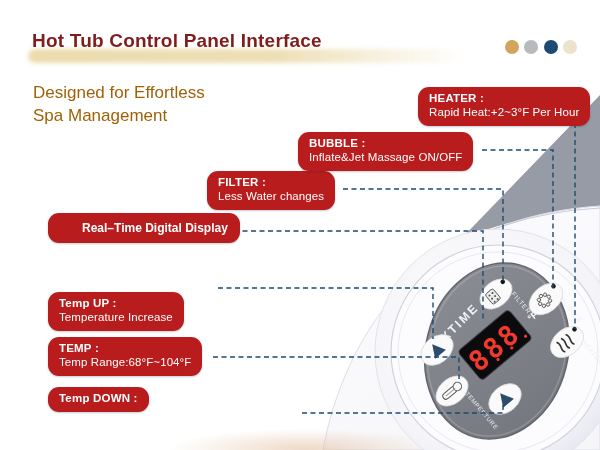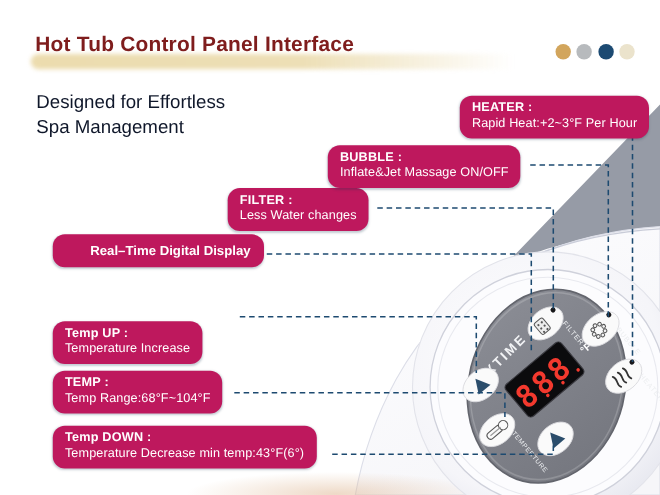--- a/index.html
+++ b/index.html
@@ -16,26 +16,26 @@
     background:linear-gradient(90deg,#ecdcae 0%,#eddfb6 55%,rgba(237,223,182,0) 98%);
     filter:blur(2px);
   }
   .page-title{
     position:absolute;left:32px;top:30px;z-index:3;margin:0;
     font-size:19px;font-weight:bold;color:#7f1d1d;letter-spacing:0.2px;
     white-space:nowrap;
   }
   .subtitle{
     position:absolute;left:33px;top:81px;z-index:3;
-    font-size:17px;line-height:1.38;color:#0f172a;
+    font-size:17px;line-height:1.38;color:#a16207;
   }
   .dot{position:absolute;top:40px;width:14px;height:14px;border-radius:50%;z-index:3;}
   
   .callout{
-    position:absolute;z-index:5;background:#be185d;color:#ffffff;
+    position:absolute;z-index:5;background:#b91c1c;color:#ffffff;
     border-radius:11px;padding:5px 11px 6px 11px;white-space:nowrap;
     font-size:11.5px;line-height:1.2;
     box-shadow:0 1px 2px rgba(20,50,80,0.25);
   }
   .callout .c-title{font-weight:bold;letter-spacing:0.2px;}
   .callout .c-line{font-weight:normal;letter-spacing:0.1px;}
   .callout.single{font-weight:bold;font-size:12px;padding:8px 12px;}
   #co-heater   {left:418px;top:87px;}
   #co-bubble   {left:298px;top:132px;}
   #co-filter   {left:207px;top:171px;}
@@ -206,16 +206,15 @@
     <div class="c-line">Temperature Increase</div>
   </div>
 
   <div class="callout" id="co-temp">
     <div class="c-title">TEMP :</div>
     <div class="c-line">Temp Range:68°F~104°F</div>
   </div>
 
   <div class="callout" id="co-tempdown">
     <div class="c-title">Temp DOWN :</div>
-    <div class="c-line">Temperature Decrease min temp:43°F(6°)</div>
   </div>
 
 </div>
 
 </body></html>

